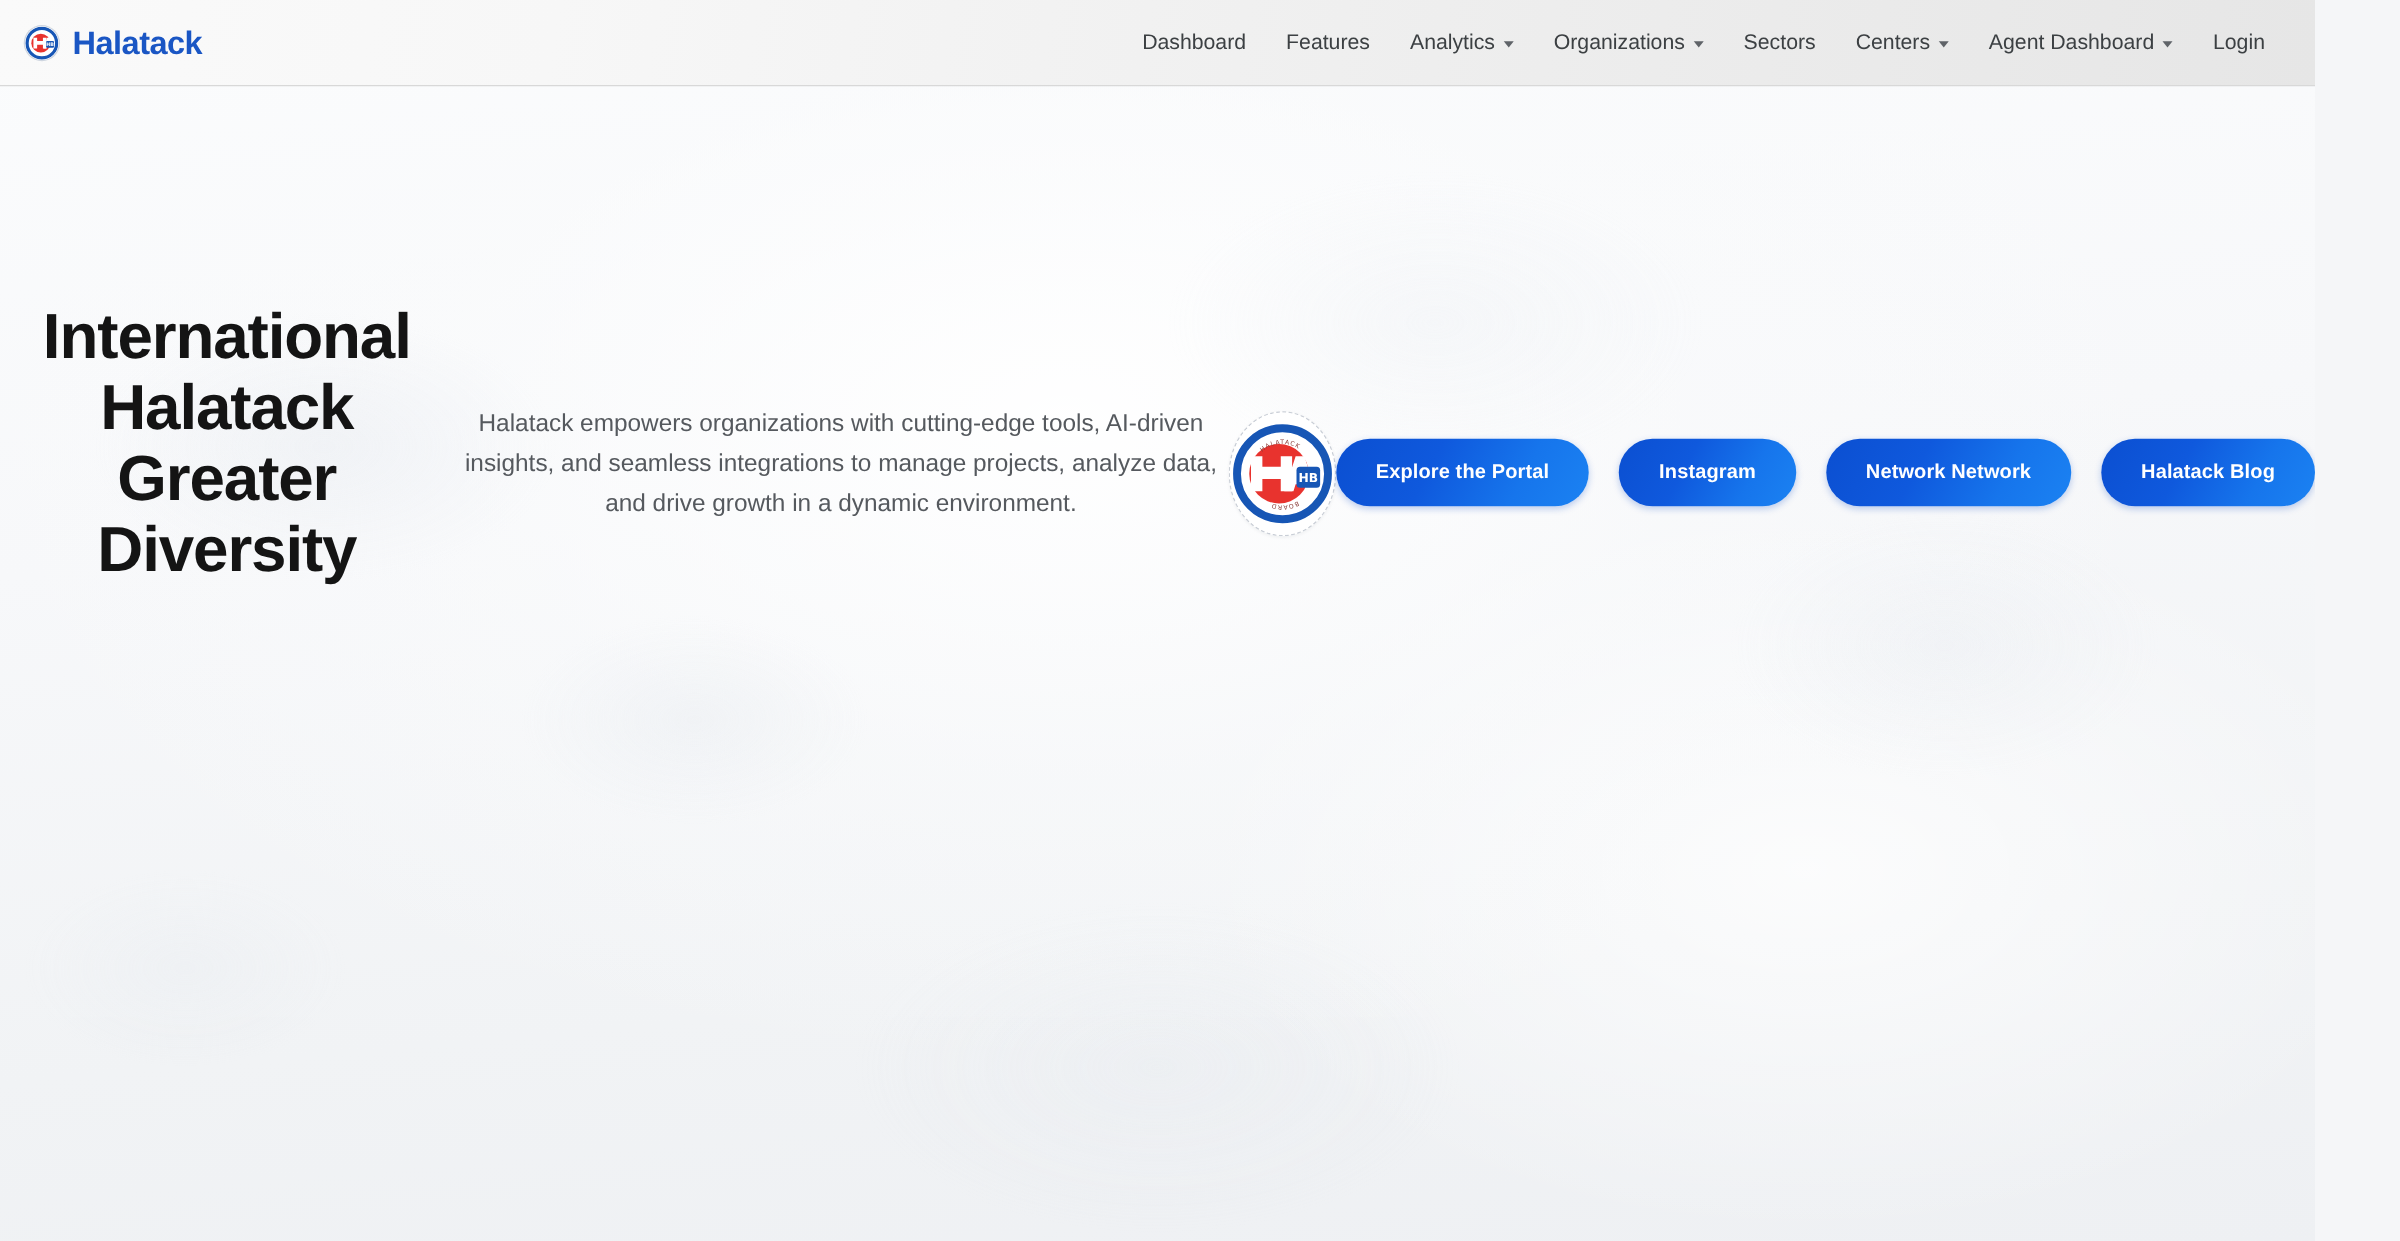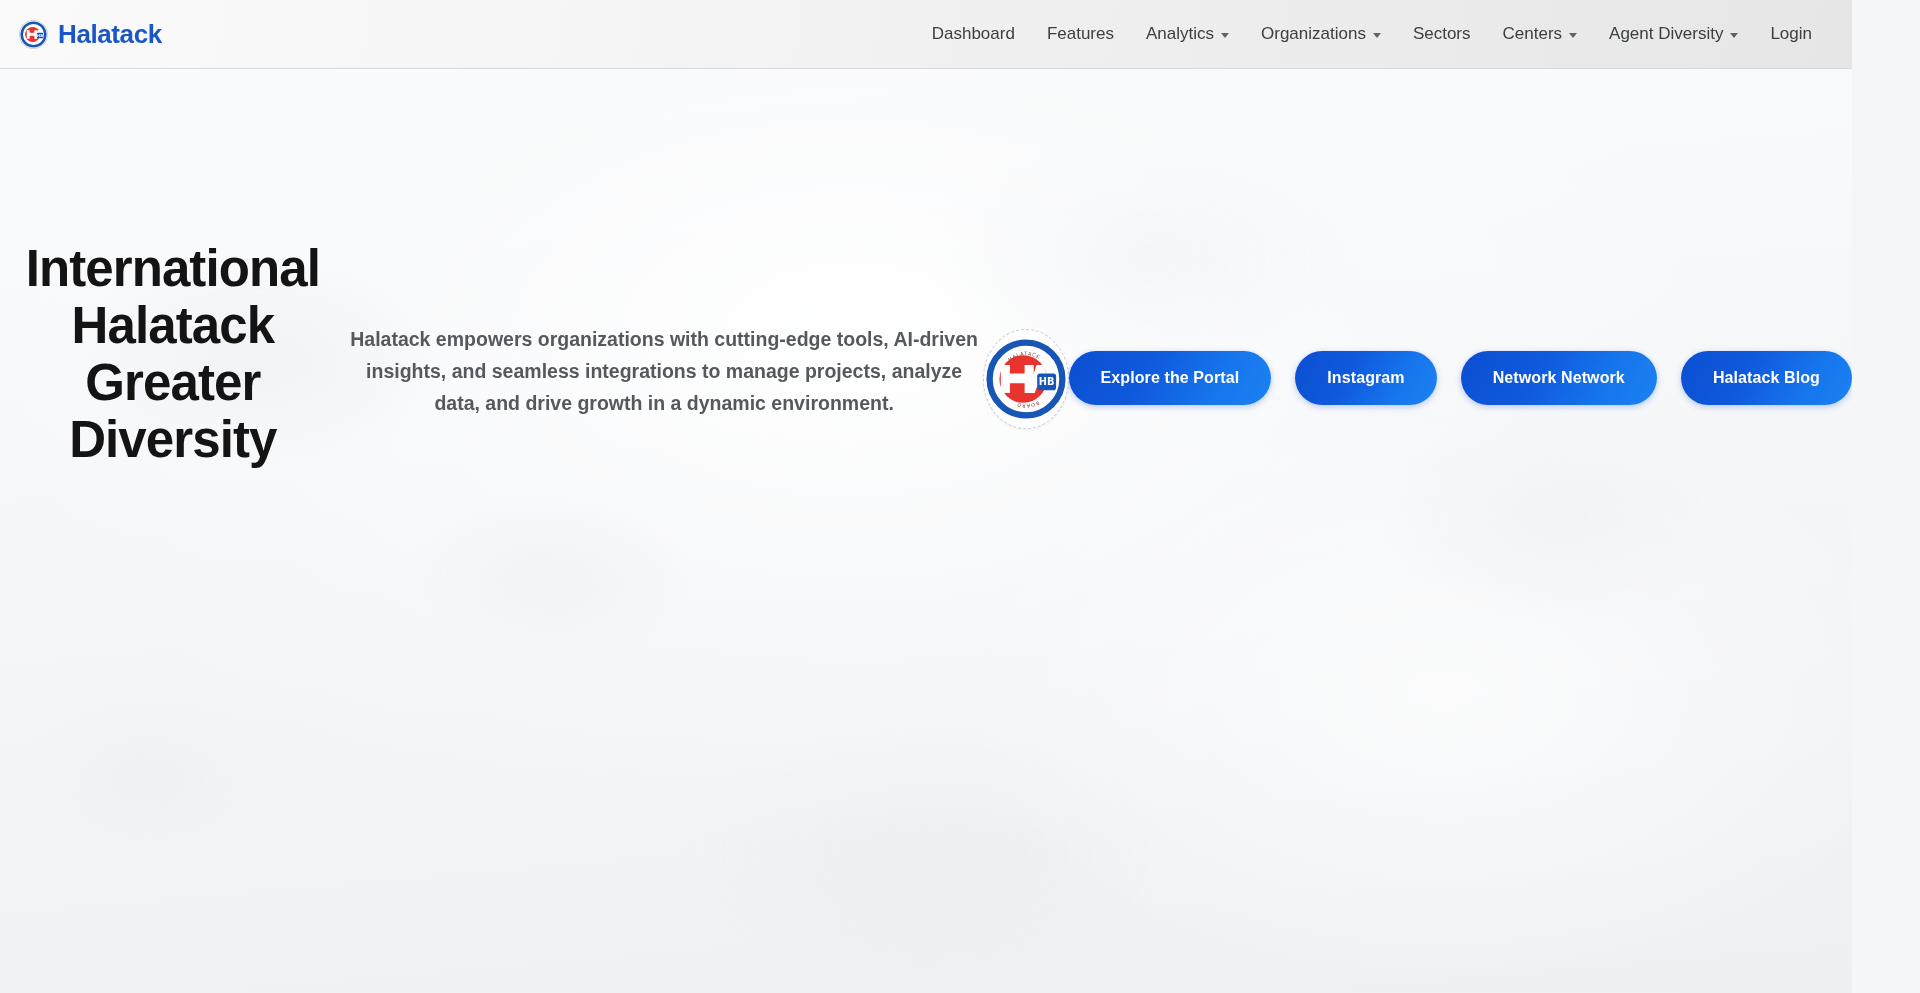--- a/index.html
+++ b/index.html
@@ -133,21 +133,21 @@
     line-height: 1.12;
     max-width: 1300px;
   }
 
   .hero-sub {
     margin-top: 35px;
     font-size: 19.5px;
     line-height: 1.62;
     color: #55595e;
     max-width: 990px;
-    font-weight: 700;
+    font-weight: 400;
   }
 
   
   .emblem-wrap {
     margin-top: 49px;
     width: 100px;
     height: 100px;
     border-radius: 50%;
     background: #ffffff;
     border: 1px dashed #c9ced6;
@@ -230,21 +230,21 @@
         <span class="caret"></span>
       </a>
       <a class="nav-item" href="#">
         <span>Sectors</span>
       </a>
       <a class="nav-item" href="#">
         <span>Centers</span>
         <span class="caret"></span>
       </a>
       <a class="nav-item" href="#">
-        <span>Agent Diversity</span>
+        <span>Agent Dashboard</span>
         <span class="caret"></span>
       </a>
       <a class="nav-item" href="#">
         <span>Login</span>
       </a>
     </nav>
 
   </header>
 
   <main class="hero">

